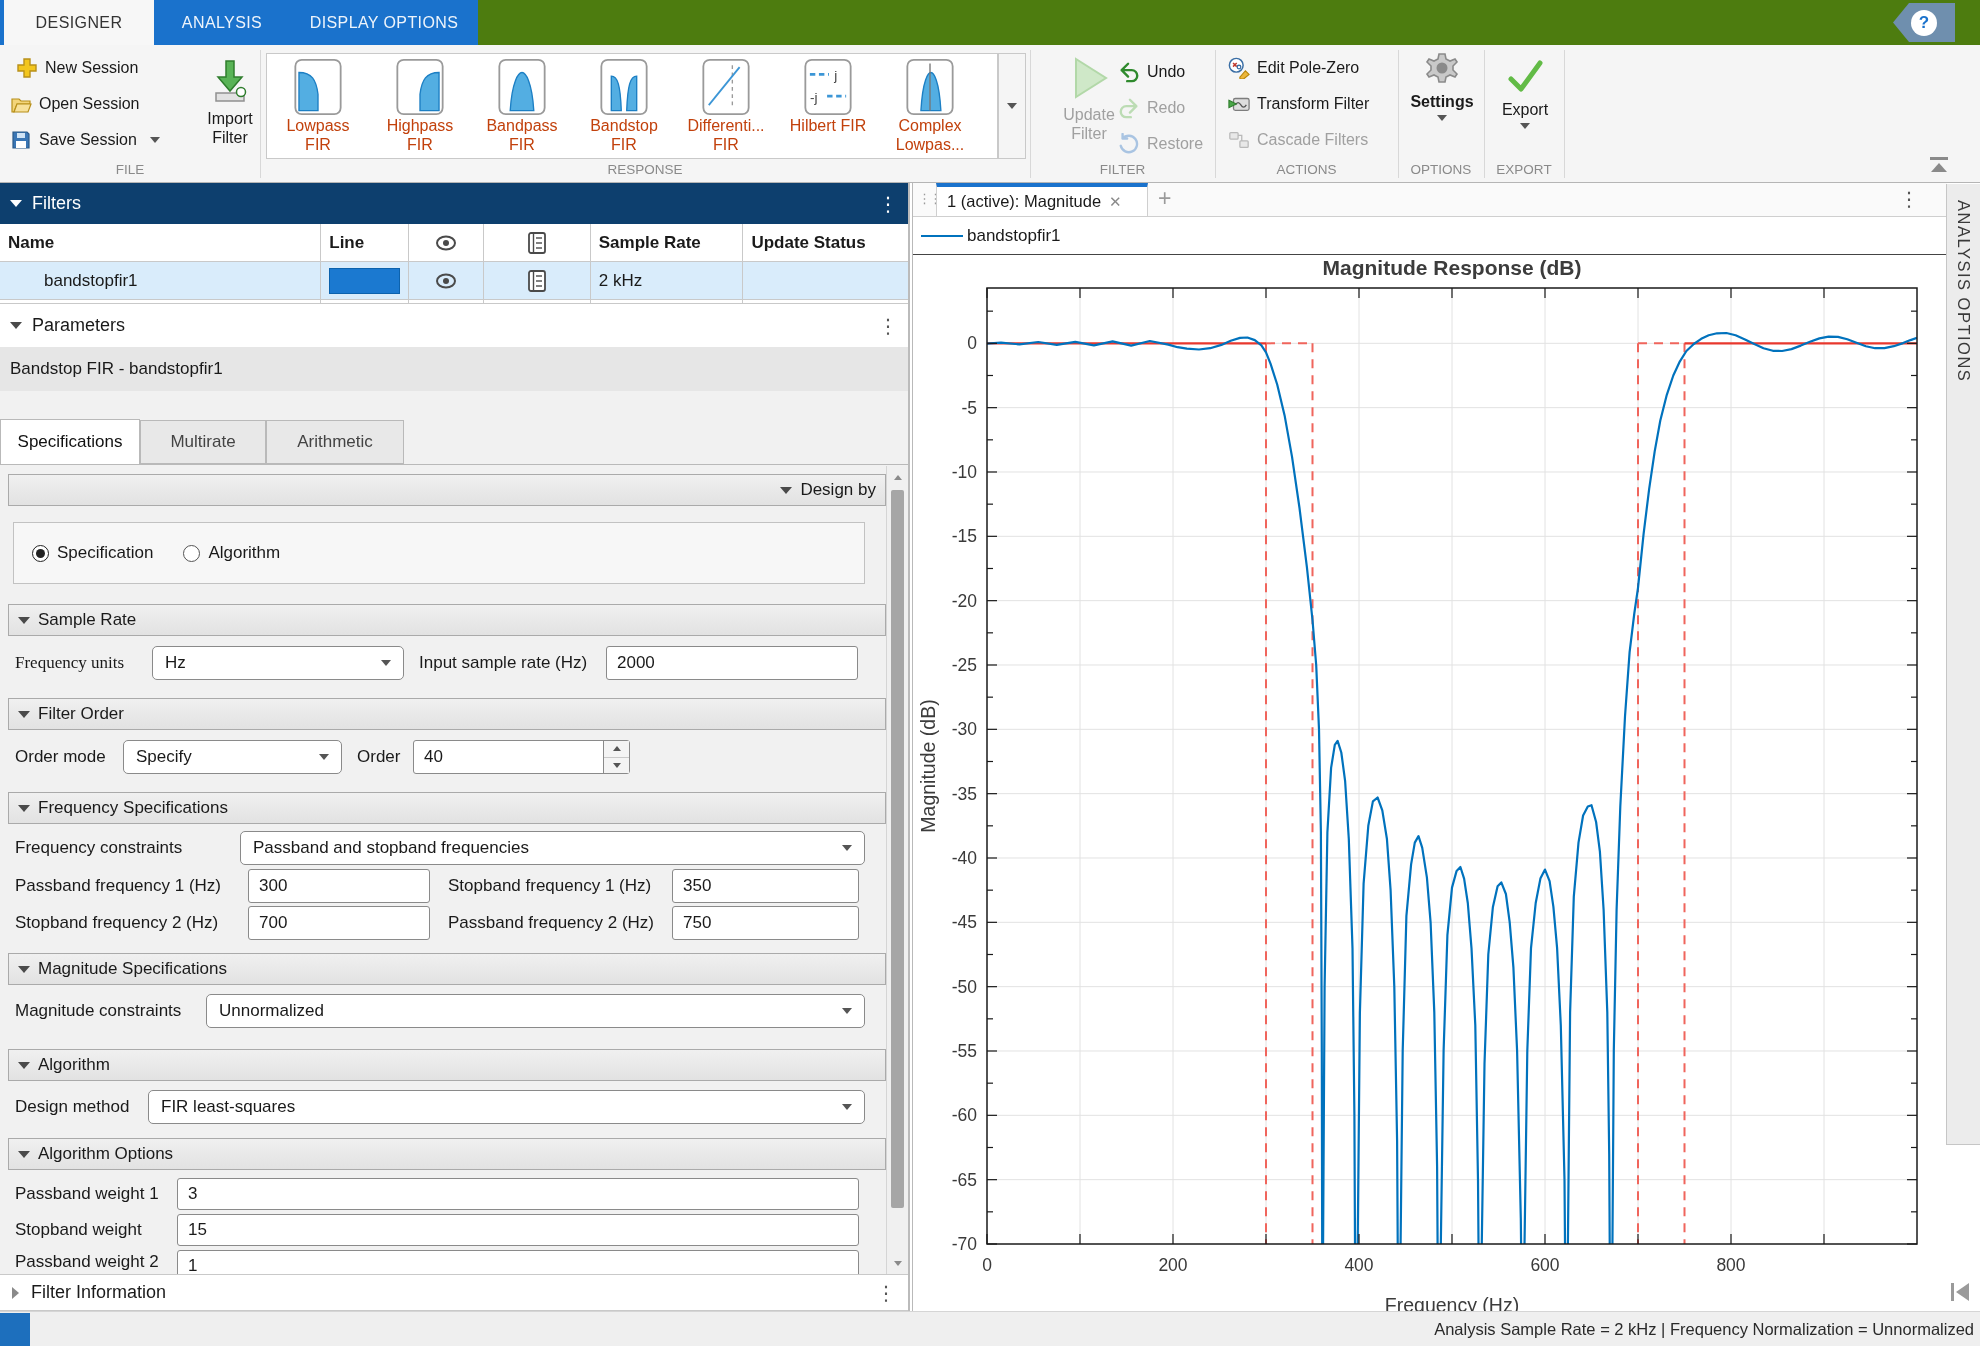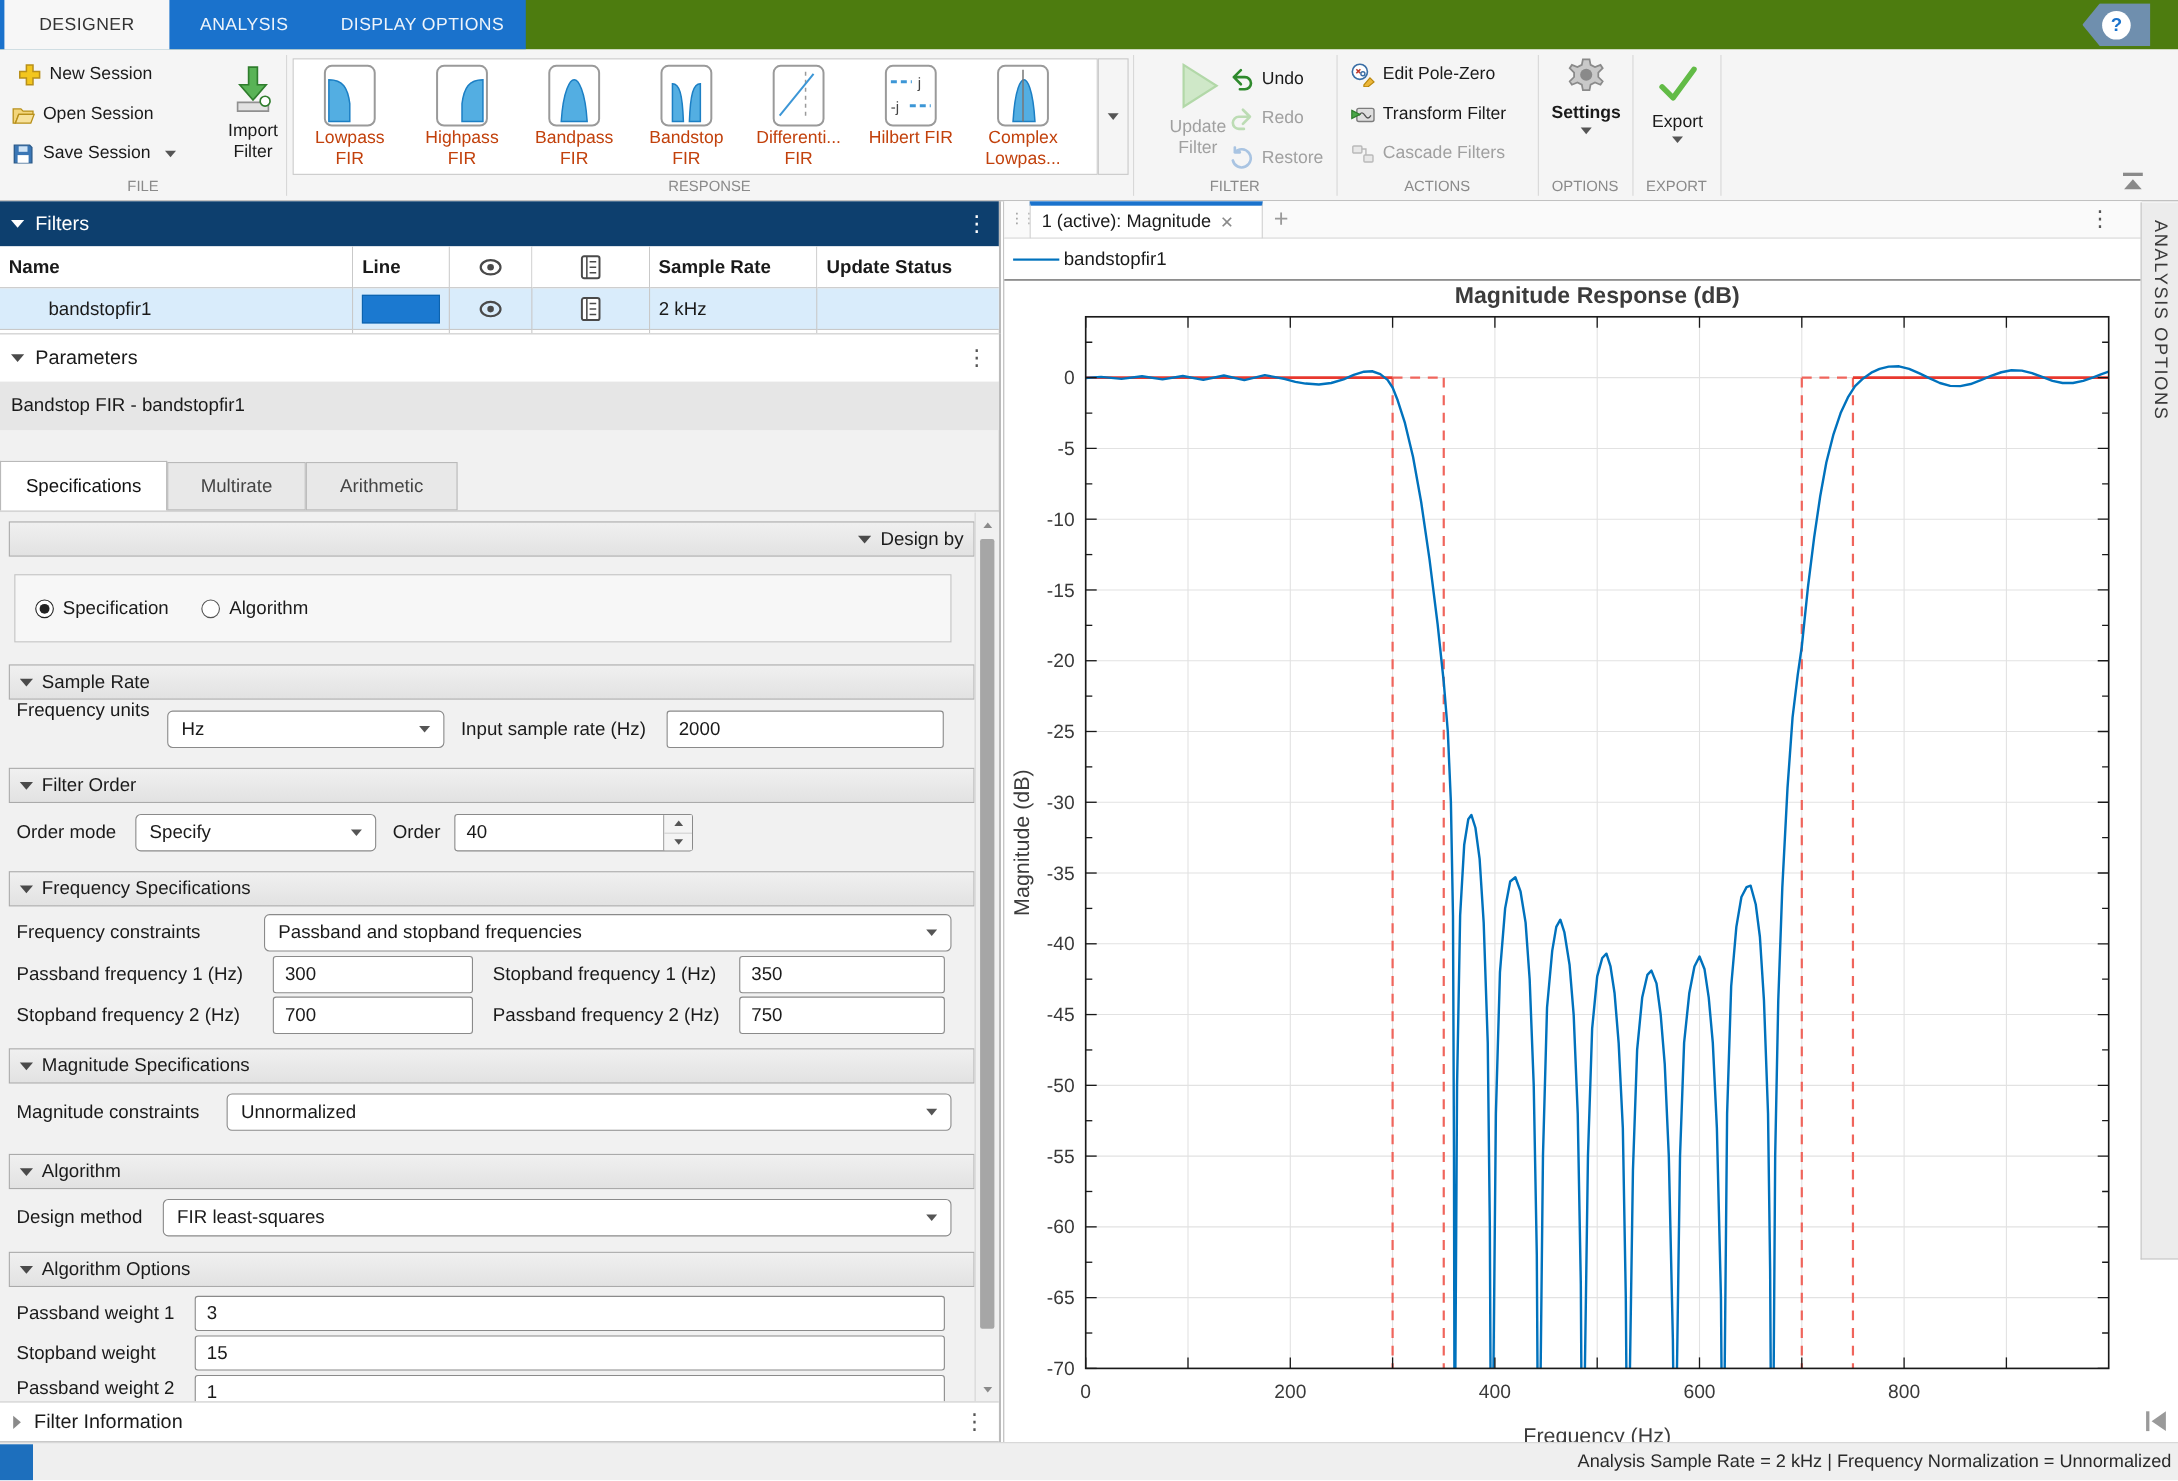--- a/index.html
+++ b/index.html
@@ -385,21 +385,21 @@
   <div class="abs" style="left:0;top:303px;width:910px;height:1008px;border-right:2px solid #bbb;background:#f1f1f1;">
     <div class="abs" style="left:0;top:0;width:908px;height:44px;background:#fff;border-top:1px solid #c9c9c9;display:flex;align-items:center;padding:0 10px;">
       <span class="tri-down"></span>
       <span style="margin-left:10px;font-size:18px;">Parameters</span>
       <span class="kebab" style="margin-left:auto;">⋮</span>
     </div>
     <div class="abs" style="left:0;top:44px;width:908px;height:44px;background:#e6e6e6;display:flex;align-items:center;padding:0 10px;font-size:17px;">
       <span>Bandstop FIR - bandstopfir1</span>
     </div>
     <div class="abs" style="left:0;top:118px;width:908px;height:44px;display:flex;align-items:flex-end;border-bottom:1px solid #b9b9b9;">
-      <div class="ptab active" style="width:152px;">Specifications</div>
+      <div class="ptab active" style="width:140px;">Specifications</div>
       <div class="ptab" style="width:126px;">Multirate</div>
       <div class="ptab" style="width:138px;">Arithmetic</div>
     </div>
 
     <div class="abs" style="left:0;top:163px;width:908px;height:808px;background:#f1f1f1;overflow:hidden;">
 
       <div class="sec-hdr abs" style="top:8px;justify-content:flex-end;">
         <span class="tri-down"></span>
         <span>Design by</span>
       </div>
@@ -411,21 +411,21 @@
         <label class="fieldlbl" style="gap:8px;">
           <span class="radio"></span>
           <span>Algorithm</span>
         </label>
       </div>
 
       <div class="sec-hdr abs" style="top:138px;">
         <span class="tri-down"></span>
         <span>Sample Rate</span>
       </div>
-      <div class="fieldlbl abs" style="left:15px;top:163px;height:34px;">Frequency units</div>
+      <div class="fieldlbl abs" style="left:15px;top:180px;height:34px;font-family:Liberation Serif, serif;">Frequency units</div>
       <div class="dropdown abs" style="left:152px;top:180px;width:252px;">
         <span>Hz</span>
         <span class="caret"></span>
       </div>
       <div class="fieldlbl abs" style="left:419px;top:180px;height:34px;">Input sample rate (Hz)</div>
       <div class="tinput abs" style="left:606px;top:180px;width:252px;">
         <span>2000</span>
       </div>
 
       <div class="sec-hdr abs" style="top:232px;">

